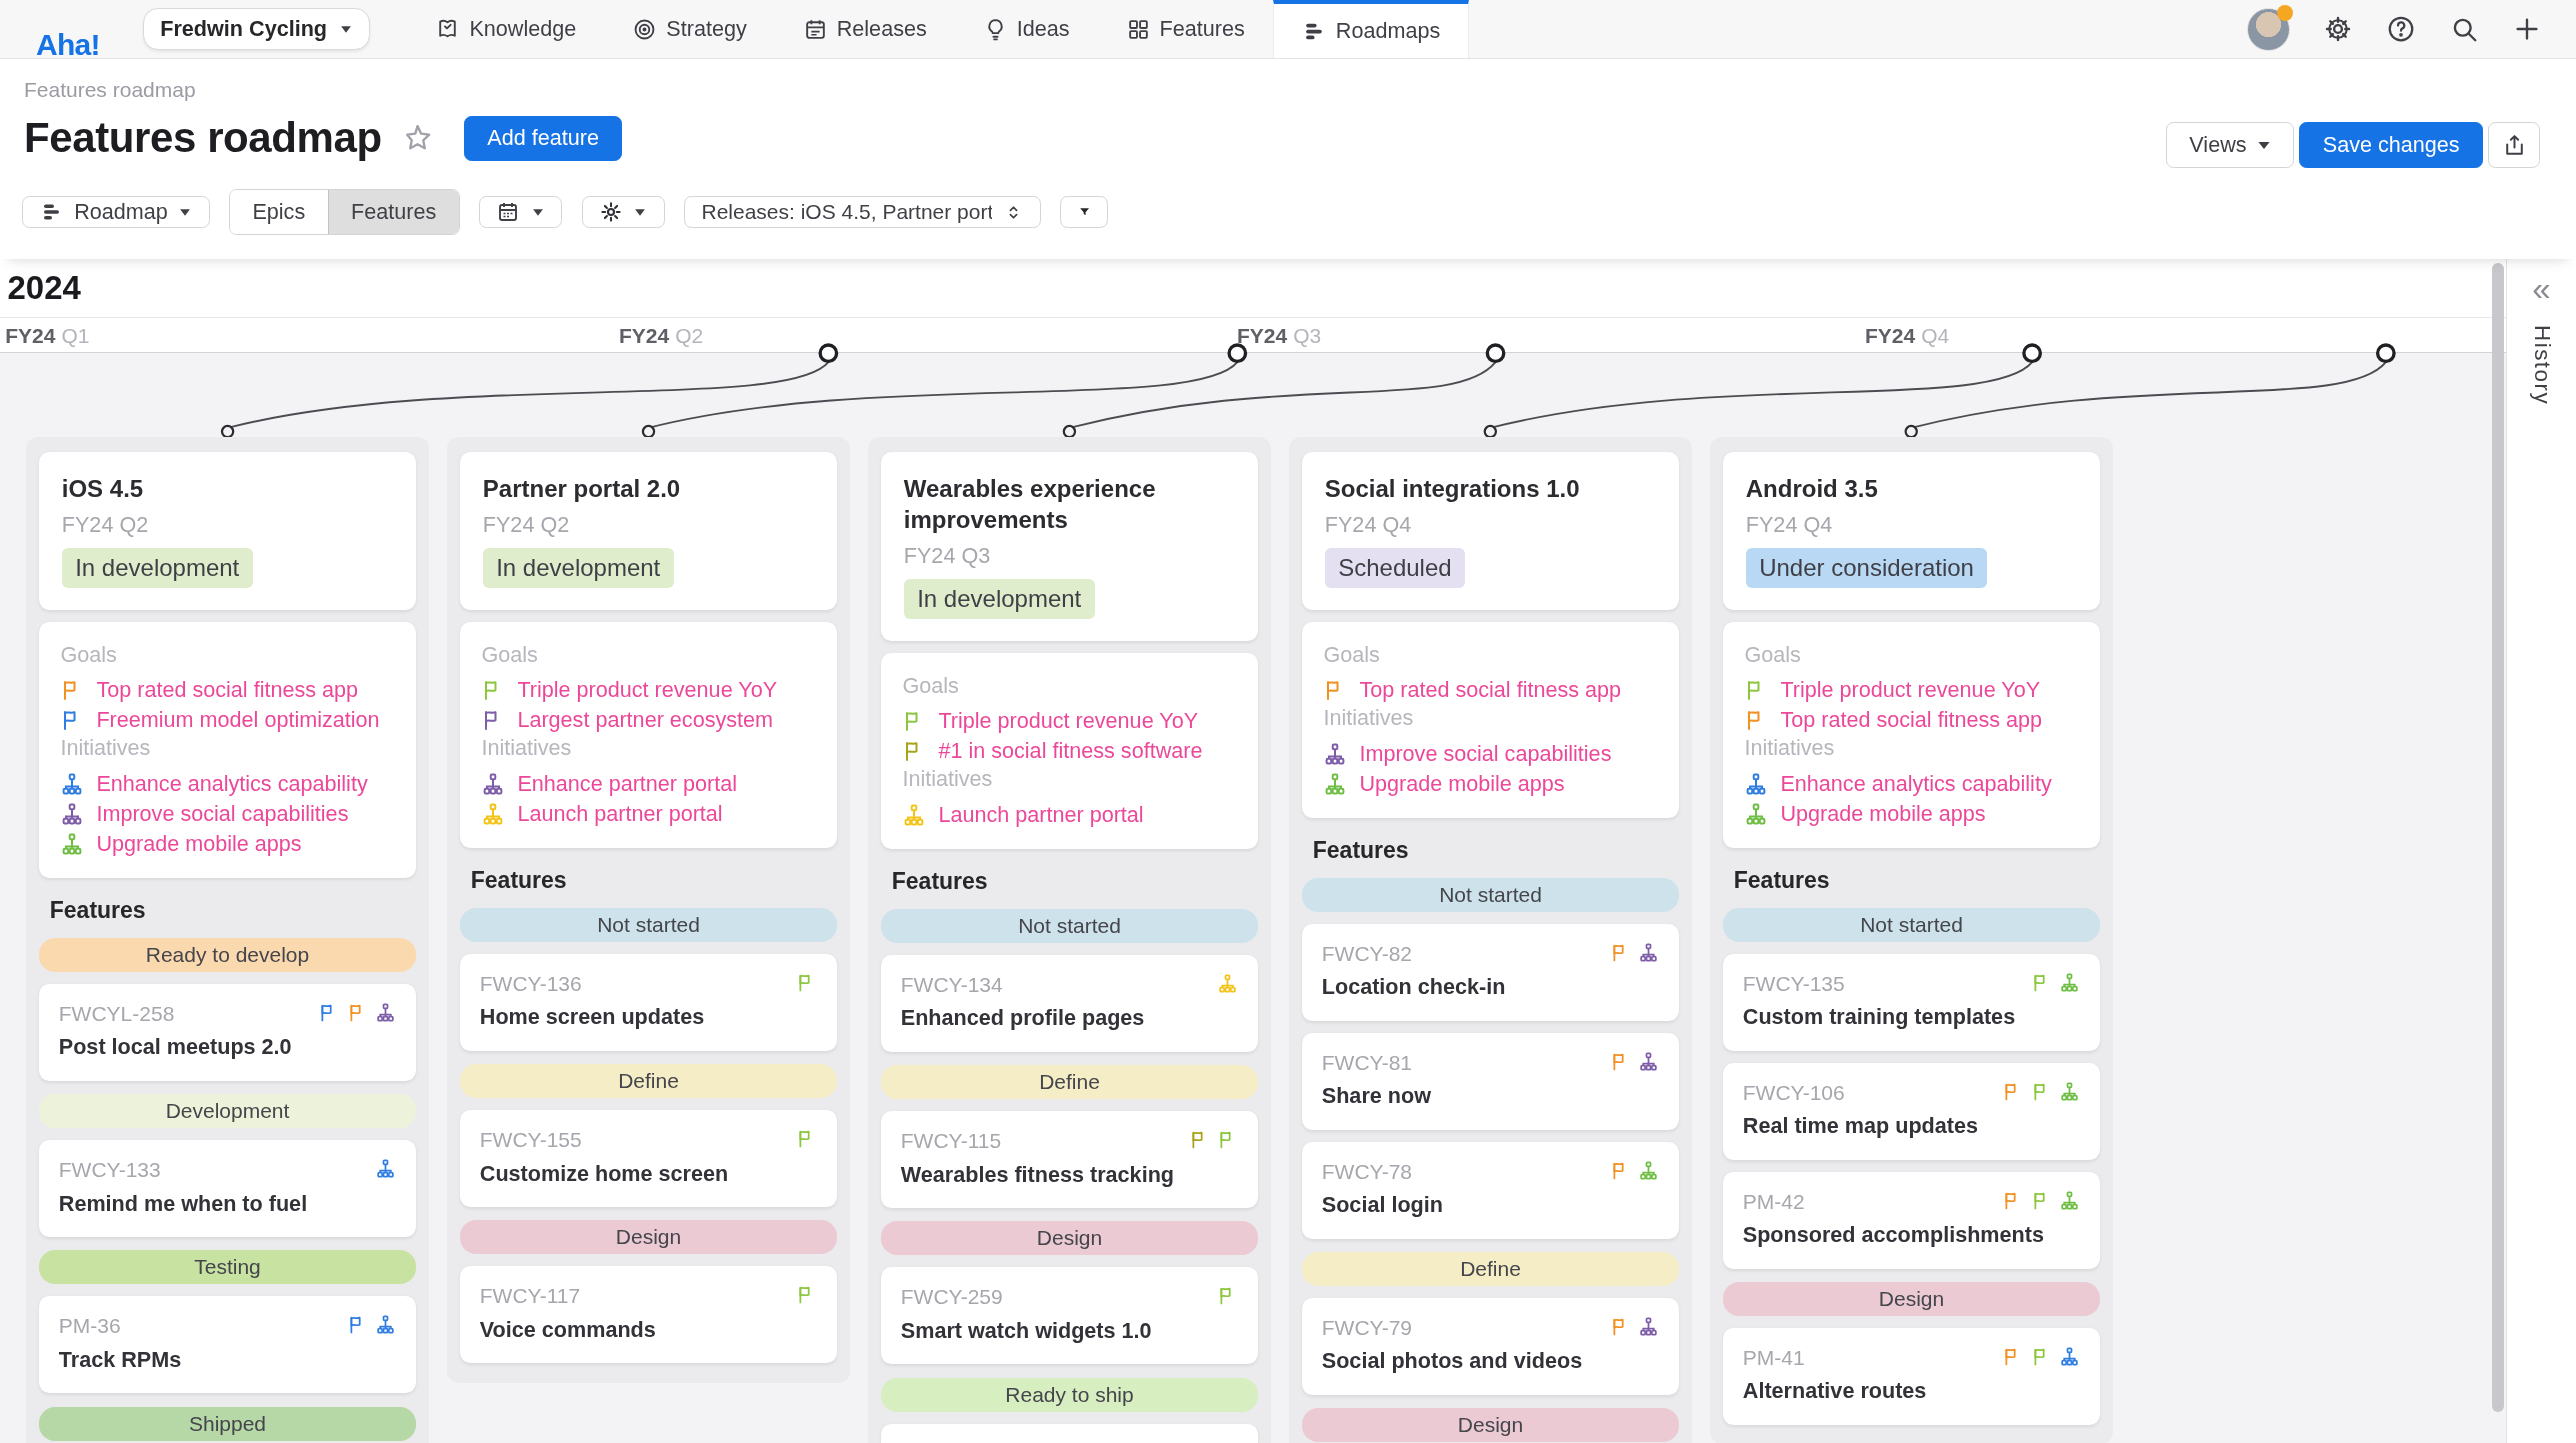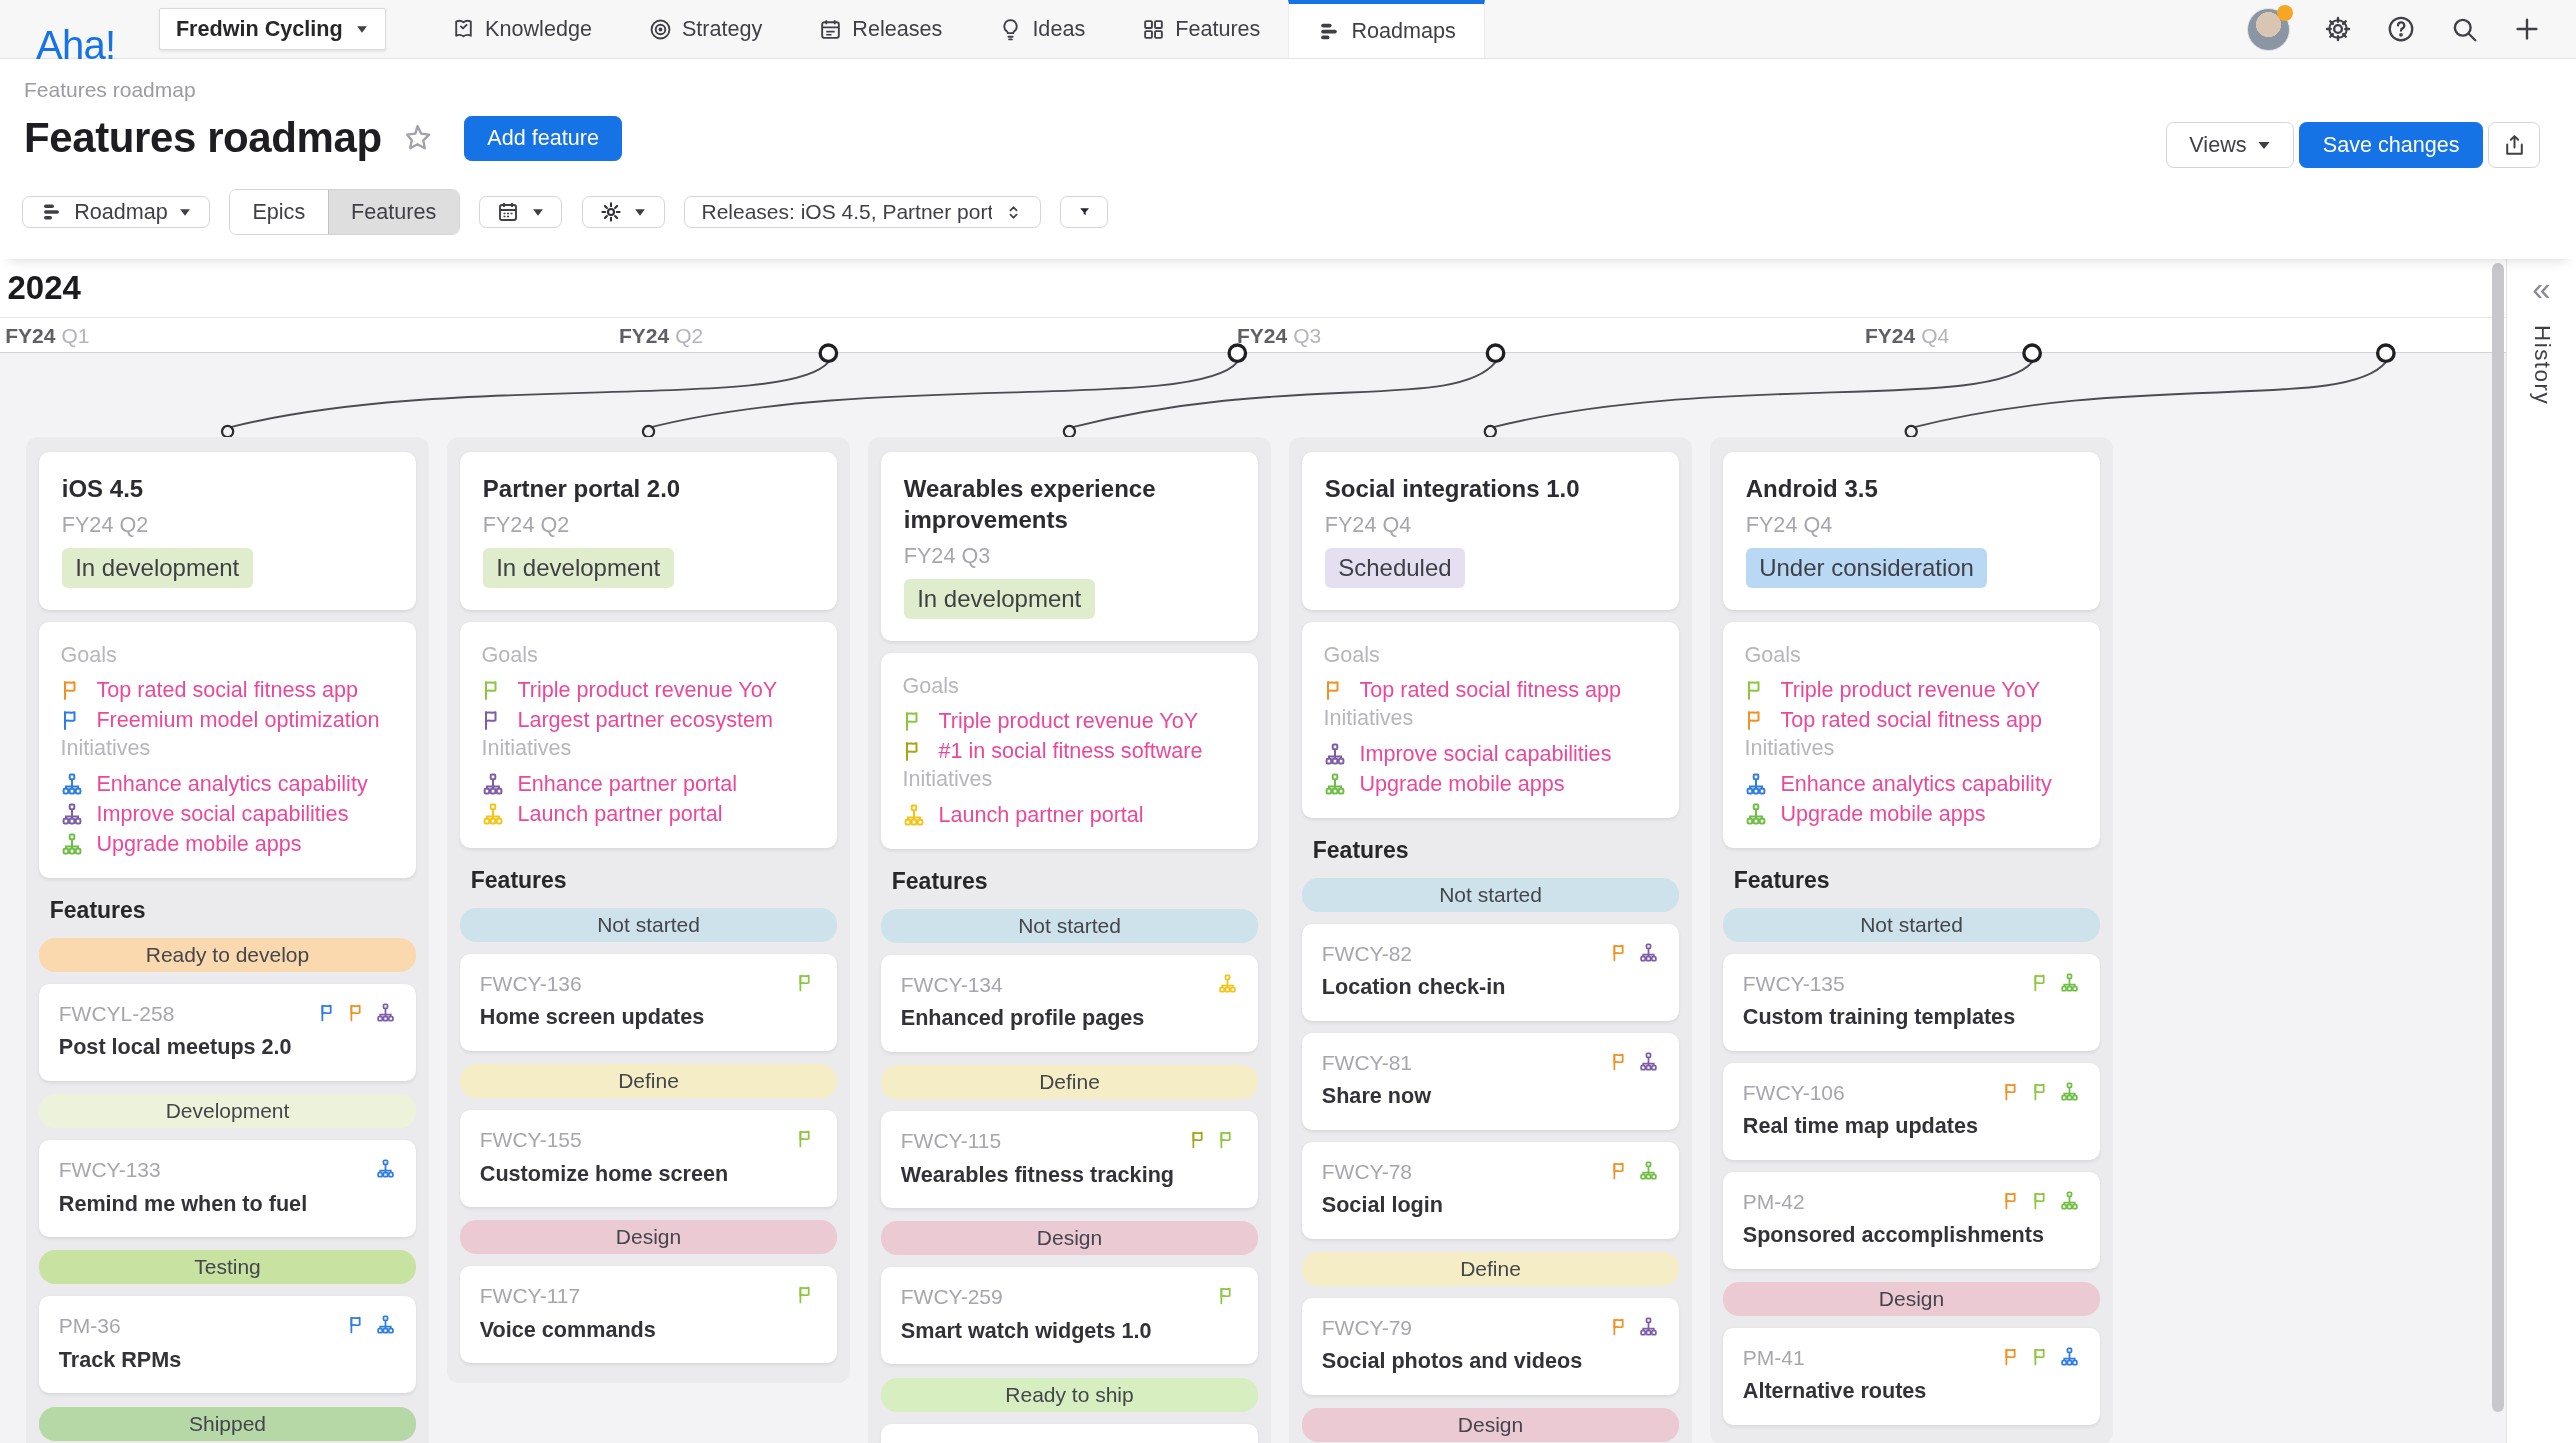--- a/index.html
+++ b/index.html
@@ -2,23 +2,23 @@
 <html style="font-size:12px"><head>
 <meta charset="utf-8">
 <style>
   * { margin:0; padding:0; box-sizing:border-box; }
   html,body { width:2576px; height:1443px; overflow:hidden; }
   body { font-family:"Liberation Sans", sans-serif; background:#f3f3f5; color:#3f3f46; }
 
   
   .topnav { position:absolute; left:0; top:0; width:2576px; height:59px;
             background:#f7f7f8; border-bottom:1.5px solid #e3e3e6; display:flex; align-items:center; z-index:20;}
-  .logo { font-size:40px; font-weight:400; color:#1673e6; letter-spacing:-0.7px; margin-left:36px;margin-top:32px; }
+  .logo { font-size:30px; font-weight:700; color:#1673e6; letter-spacing:-0.7px; margin-left:36px;margin-top:32px; }
   .workspace-pill { display:flex; align-items:center; gap:12px; background:#fff; border:1.5px solid #d9d9de;
-            border-radius:2px; height:42px; padding:0 16.4px; margin-left:43px; font-size:21.6px; font-weight:700;
+            border-radius:15px; height:42px; padding:0 16.4px; margin-left:43px; font-size:21.6px; font-weight:700;
             color:#27272a; box-shadow:0 1.5px 3px rgba(0,0,0,.07); cursor:pointer; }
   .nav-items { display:flex; align-items:center; height:100%; margin-left:37px; }
   .nav-item { display:flex; align-items:center; gap:9px; font-size:21.6px; color:#3f3f46; padding:0 28px;
             height:100%; cursor:pointer; }
   .nav-item svg { width:25px; height:25px; }
   .nav-item.active { background:#fff; border-top:4.5px solid #1673e6; padding-top:0;
             border-left:1.5px solid #ebebee; border-right:1.5px solid #ebebee; }
   .nav-right { margin-left:auto; display:flex; align-items:center; gap:33px; padding-right:34px; }
   .nav-right svg { width:30px; height:30px; }
   .icon-btn { background:none; border:none; cursor:pointer; display:flex; align-items:center; }

